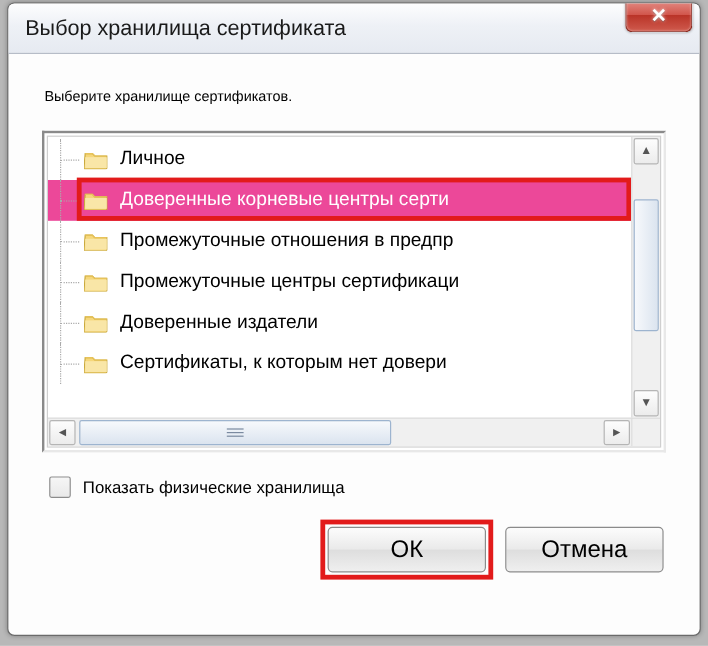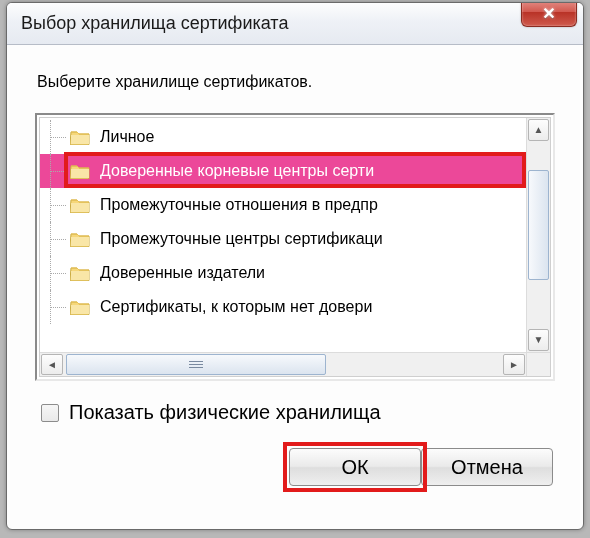--- a/index.html
+++ b/index.html
@@ -51,21 +51,21 @@
     font-size: 16px;
     line-height: 14px;
     font-weight: bold;
     text-shadow: 0 0 3px rgba(255,255,255,.8), 0 1px 1px rgba(0,0,0,.4);
   }
   
   .body {
     padding: 22px 28px 20px 28px;
   }
   .instruct {
-    font-size: 16px;
+    font-size: 12px;
     color: #000;
     margin: 6px 0 22px 2px;
   }
   
   .tree-wrap {
     border-top: 2px solid #8a8a8a;
     border-left: 2px solid #8a8a8a;
     border-right: 2px solid #e8e8e8;
     border-bottom: 2px solid #e8e8e8;
     padding: 2px;
@@ -200,24 +200,25 @@
     margin: 20px 0 0 6px;
   }
   .cb {
     width: 18px; height: 18px;
     border: 1px solid #8c8c8c;
     background: linear-gradient(#f6f6f6,#e9e9e9);
     border-radius: 2px;
     margin-right: 10px;
     cursor: pointer;
   }
-  .cb-label { font-size: 20px; color: #000; }
+  .cb-label { font-size: 14px; color: #000; }
   
   .btn-row {
     display: flex; justify-content: flex-end;
+    gap: 16px;
     margin-top: 24px;
     padding-right: 2px;
   }
   .btn {
     min-width: 132px; height: 38px;
     background: linear-gradient(#fcfcfc,#eaeaea 48%,#dedede 52%,#efefef);
     border: 1px solid #8b8b8b;
     border-radius: 4px;
     font-size: 20px;
     color: #000;

